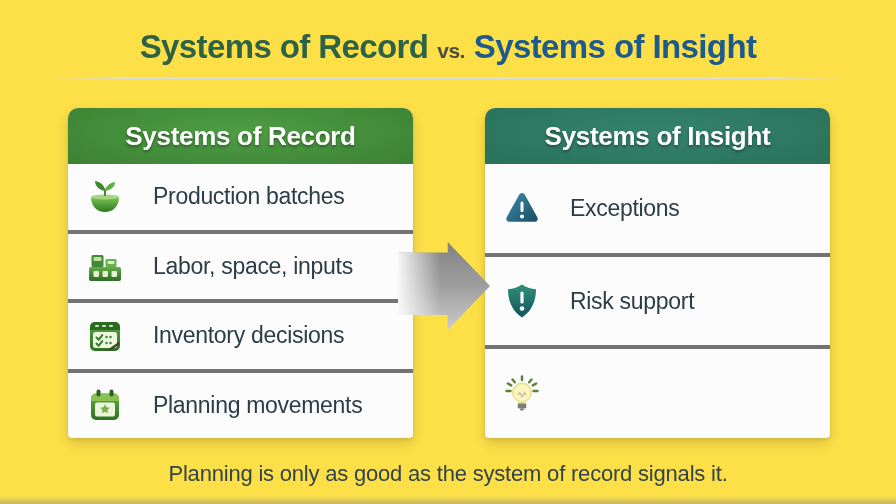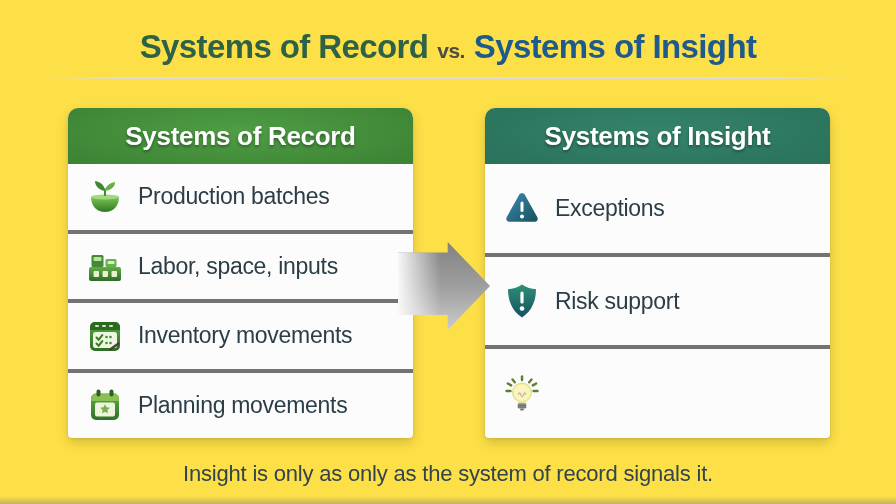--- a/index.html
+++ b/index.html
@@ -37,21 +37,21 @@
     text-shadow:0 2px 3px rgba(0,0,0,0.35);
   }
   .header-record{
     background:radial-gradient(130% 170% at 50% 42%, var(--record-header-light,#4f9d45) 0%, #3a8032 55%, var(--record-header-dark,#2c6527) 100%);
   }
   .header-insight{
     background:radial-gradient(130% 170% at 50% 42%, var(--insight-header-light,#35836b) 0%, #287059 55%, var(--insight-header-dark,#1d584a) 100%);
   }
   .card-body{ flex:1; display:flex; flex-direction:column; }
   .row{
-    flex:1; display:flex; align-items:center; padding-left:17px;
+    flex:1; display:flex; align-items:center; padding-left:17px;gap:15px;
   }
   .row + .row{ border-top:4px solid #737373; }
   .row .icon{ width:40px; height:40px; flex:0 0 40px; display:flex; align-items:center; justify-content:center; }
   .row .icon svg{ width:40px; height:40px; }
   .row .label{
     margin-left:13px; font-size:23px; letter-spacing:-0.3px;
     color:var(--item-text,#2b3d46);
   }
   
   .arrow{
@@ -146,21 +146,21 @@
             <rect x="8" y="16" width="24" height="16" rx="2.5" fill="#edf6de"></rect>
             <path d="M11.5 21.5 l2.2 2.2 l3.6 -4.6" stroke="#3a7a2c" stroke-width="2" fill="none" stroke-linecap="round"></path>
             <path d="M11.5 27.5 l2.2 2.2 l3.6 -4.6" stroke="#3a7a2c" stroke-width="2" fill="none" stroke-linecap="round"></path>
             <circle cx="21.5" cy="21" r="1.3" fill="#4c8a3a"></circle>
               <circle cx="25.5" cy="21" r="1.3" fill="#4c8a3a"></circle>
             <circle cx="21.5" cy="27" r="1.3" fill="#4c8a3a"></circle>
               <circle cx="25.5" cy="27" r="1.3" fill="#4c8a3a"></circle>
             <path d="M25 33.5 L33.5 27.5" stroke="#4a4034" stroke-width="2.2" stroke-linecap="round"></path>
           </svg>
         </span>
-        <span class="label">Inventory movements</span>
+        <span class="label">Inventory decisions</span>
       </div>
 
       <div class="row">
         <span class="icon">
           <svg viewBox="0 0 40 40">
             <defs>
                 <linearGradient id="kg" x1="0" y1="0" x2="0" y2="1">
                   <stop offset="0" stop-color="#5fae45"></stop>
                   <stop offset="1" stop-color="#2e7126"></stop>
                 </linearGradient>
@@ -241,17 +241,17 @@
             <rect x="15.8" y="30.8" width="8.4" height="1" fill="#6e6e6e"></rect>
             <rect x="15.8" y="32.6" width="8.4" height="1" fill="#6e6e6e"></rect>
             <rect x="18" y="34.4" width="4" height="2.2" rx="1" fill="#777777"></rect>
           </svg>
         </span>
       </div>
 
     </div>
   </section>
 
-  <div class="caption"><span>Insight is only as only as the </span><span class="em">system of record</span><span> signals it.</span></div>
+  <div class="caption"><span>Planning is only as good as the </span><span class="em">system of record</span><span> signals it.</span></div>
 
   <div class="bottom-fade"></div>
 
 </div>
 
 </body></html>

